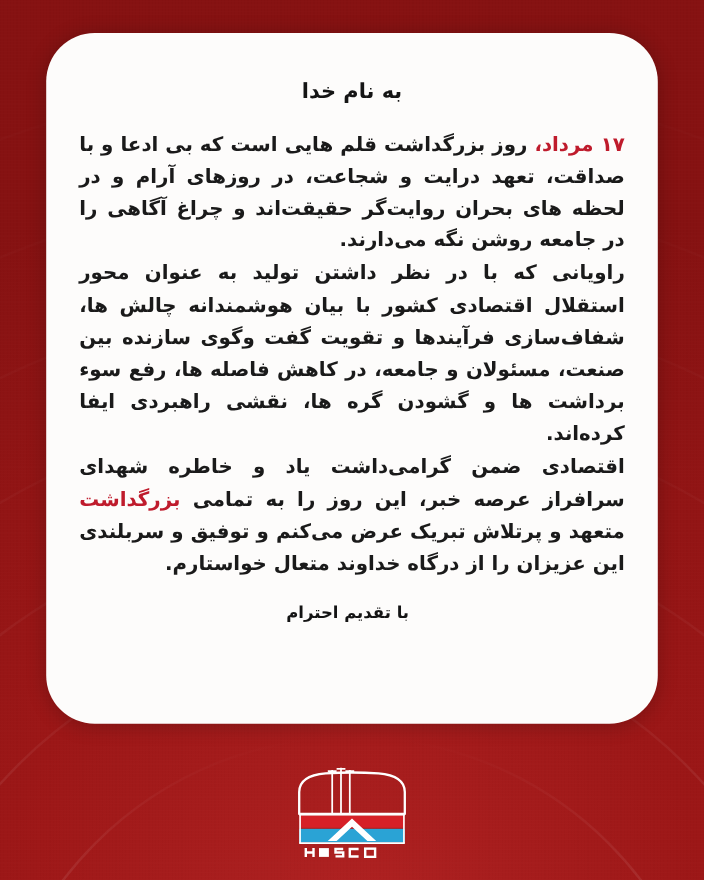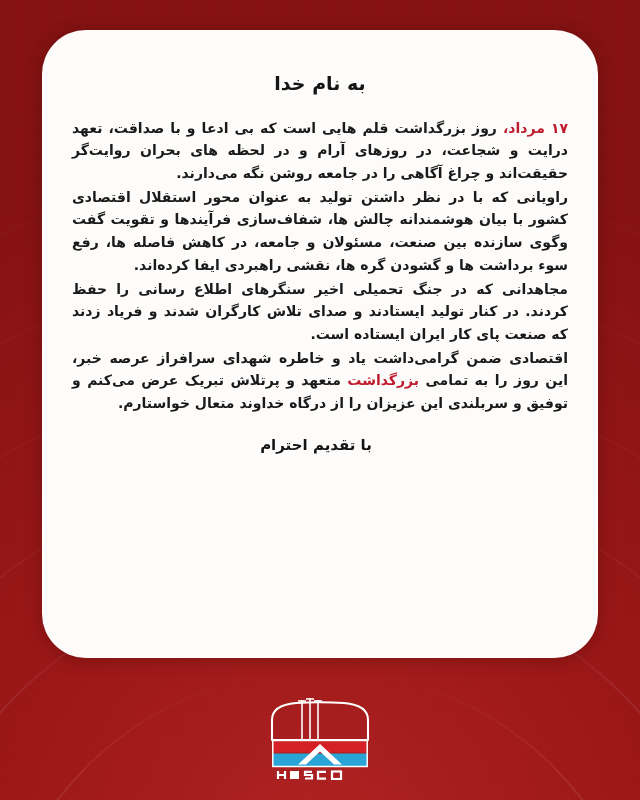--- a/index.html
+++ b/index.html
@@ -66,21 +66,21 @@
     letter-spacing: -0.2px;
     margin: 16px 0 22px 0;
     line-height: 1.2;
   }
 
   #body-copy {
     direction: rtl;
     text-align: justify;
     text-align-last: right;
     color: #1a1a1a;
-    font-size: 14px;
+    font-size: 18px;
     font-weight: bold;
     line-height: 1.62;
   }
   .para {
     margin: 0 0 1px 0;
     text-align: justify;
     text-align-last: right;
   }
   .accent {
     color: #bf1b2c;
@@ -144,23 +144,20 @@
       <p class="para">
         <span class="accent">۱۷ مرداد،</span><span> روز بزرگداشت قلم هایی است که بی ادعا و با صداقت، تعهد درایت و شجاعت، در روزهای آرام و در لحظه های بحران روایت‌گر حقیقت‌اند و چراغ آگاهی را در جامعه روشن نگه می‌دارند.</span>
       </p>
 
 
 
       <p class="para">
         <span>راویانی که با در نظر داشتن تولید به عنوان محور استقلال اقتصادی کشور با بیان هوشمندانه چالش ها، شفاف‌سازی فرآیندها و تقویت گفت وگوی سازنده بین صنعت، مسئولان و جامعه، در کاهش فاصله ها، رفع سوء برداشت ها و گشودن گره ها، نقشی راهبردی ایفا کرده‌اند.</span>
       </p>
 
-      <p class="para">
-        <span>مجاهدانی که در جنگ تحمیلی اخیر سنگرهای اطلاع رسانی را حفظ کردند. در کنار تولید ایستادند و صدای تلاش کارگران شدند و فریاد زدند که صنعت پای کار ایران ایستاده است.</span>
-      </p>
 
       <p class="para">
         <span>اقتصادی ضمن گرامی‌داشت یاد و خاطره شهدای سرافراز عرصه خبر، این روز را به تمامی </span><span class="accent">بزرگداشت</span><span> متعهد و پرتلاش تبریک عرض می‌کنم و توفیق و سربلندی این عزیزان را از درگاه خداوند متعال خواستارم.</span>
       </p>
     </div>
 
     <div id="signature">
       <div id="sig-line-1">با تقدیم احترام</div>
 
     </div>

